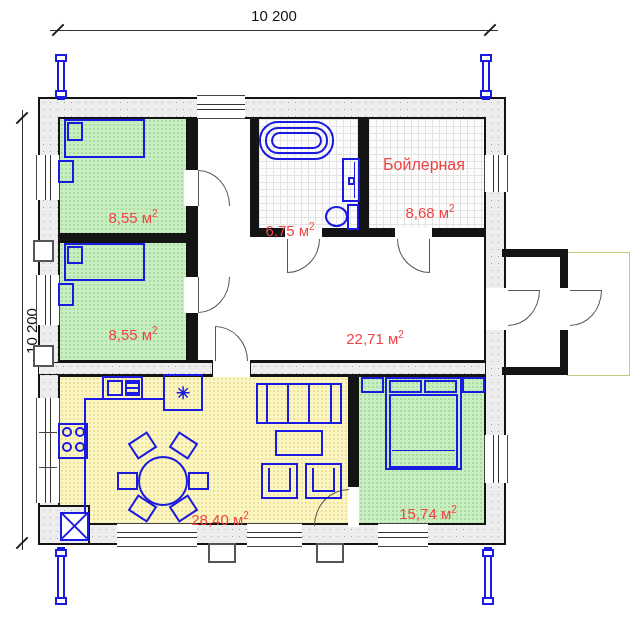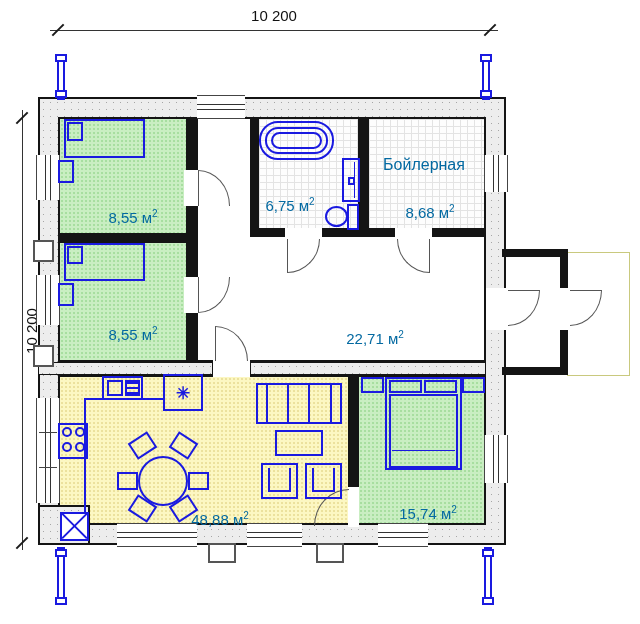--- a/index.html
+++ b/index.html
@@ -27,21 +27,21 @@
     border-left:1px solid #333;border-right:1px solid #333;}
   .win-h{border-top:1px solid #444;border-bottom:1px solid #444;}
   .win-h .glass{position:absolute;top:50%;margin-top:-3px;left:0;right:0;height:4px;
     border-top:1px solid #333;border-bottom:1px solid #333;}
   .mullion{position:absolute;left:2px;right:2px;height:1px;background:#444;}
   .door{position:absolute;box-sizing:border-box;}
   .blue{position:absolute;border:2px solid var(--furniture,#1a1ae0);box-sizing:border-box;background:transparent;}
   .bluefill{position:absolute;background:var(--furniture,#1a1ae0);}
   .hatch{position:absolute;box-sizing:border-box;border:2px solid var(--furniture,#1a1ae0);
     background:repeating-linear-gradient(0deg,var(--furniture,#1a1ae0) 0 2px,transparent 2px 5px);}
-  .lbl{position:absolute;transform:translate(-50%,-50%);font-size:15px;color:#0369a1;white-space:nowrap;}
+  .lbl{position:absolute;transform:translate(-50%,-50%);font-size:15px;color:#ef4444;white-space:nowrap;}
   .lbl sup{font-size:10px;}
   .pier{position:absolute;background:#fff;border:2px solid #555;box-sizing:border-box;}
   .dim{position:absolute;background:#333;}
   .tick{position:absolute;width:2px;height:16px;background:#1a1a1a;transform:rotate(45deg);}
   .dimlbl{position:absolute;font-size:15px;color:#111;text-align:center;}
   .pipe{position:absolute;border:2px solid var(--furniture,#1a1ae0);background:#fff;box-sizing:border-box;}
   .pipecap{position:absolute;border:2px solid var(--furniture,#1a1ae0);background:#fff;box-sizing:border-box;}
   .circle{border-radius:50%;}
   .uchair .inner{position:absolute;left:5px;right:5px;top:3px;bottom:5px;
     border-left:2px solid var(--furniture,#1a1ae0);border-right:2px solid var(--furniture,#1a1ae0);
@@ -226,32 +226,32 @@
   <div class="blue" style="left:424px;top:380px;width:33px;height:13px;"></div>
   <div class="blue" style="left:389px;top:394px;width:69px;height:74px;"></div>
   <div class="bluefill" style="left:392px;top:450px;width:63px;height:1px;"></div>
 
   <div class="lbl" style="left:133px;top:217px;">
     <span>8,55 м</span><sup>2</sup>
   </div>
   <div class="lbl" style="left:133px;top:334px;">
     <span>8,55 м</span><sup>2</sup>
   </div>
-  <div class="lbl" style="left:290px;top:205px;">
+  <div class="lbl" style="left:290px;top:230px;">
     <span>6,75 м</span><sup>2</sup>
   </div>
   <div class="lbl" style="left:424px;top:165px;font-size:16px;">
     <span>Бойлерная</span>
   </div>
   <div class="lbl" style="left:430px;top:212px;">
     <span>8,68 м</span><sup>2</sup>
   </div>
   <div class="lbl" style="left:375px;top:338px;">
     <span>22,71 м</span><sup>2</sup>
   </div>
   <div class="lbl" style="left:220px;top:519px;">
-    <span>48,88 м</span><sup>2</sup>
+    <span>28,40 м</span><sup>2</sup>
   </div>
   <div class="lbl" style="left:428px;top:513px;">
     <span>15,74 м</span><sup>2</sup>
   </div>
 
 </div>
 
 </body></html>

